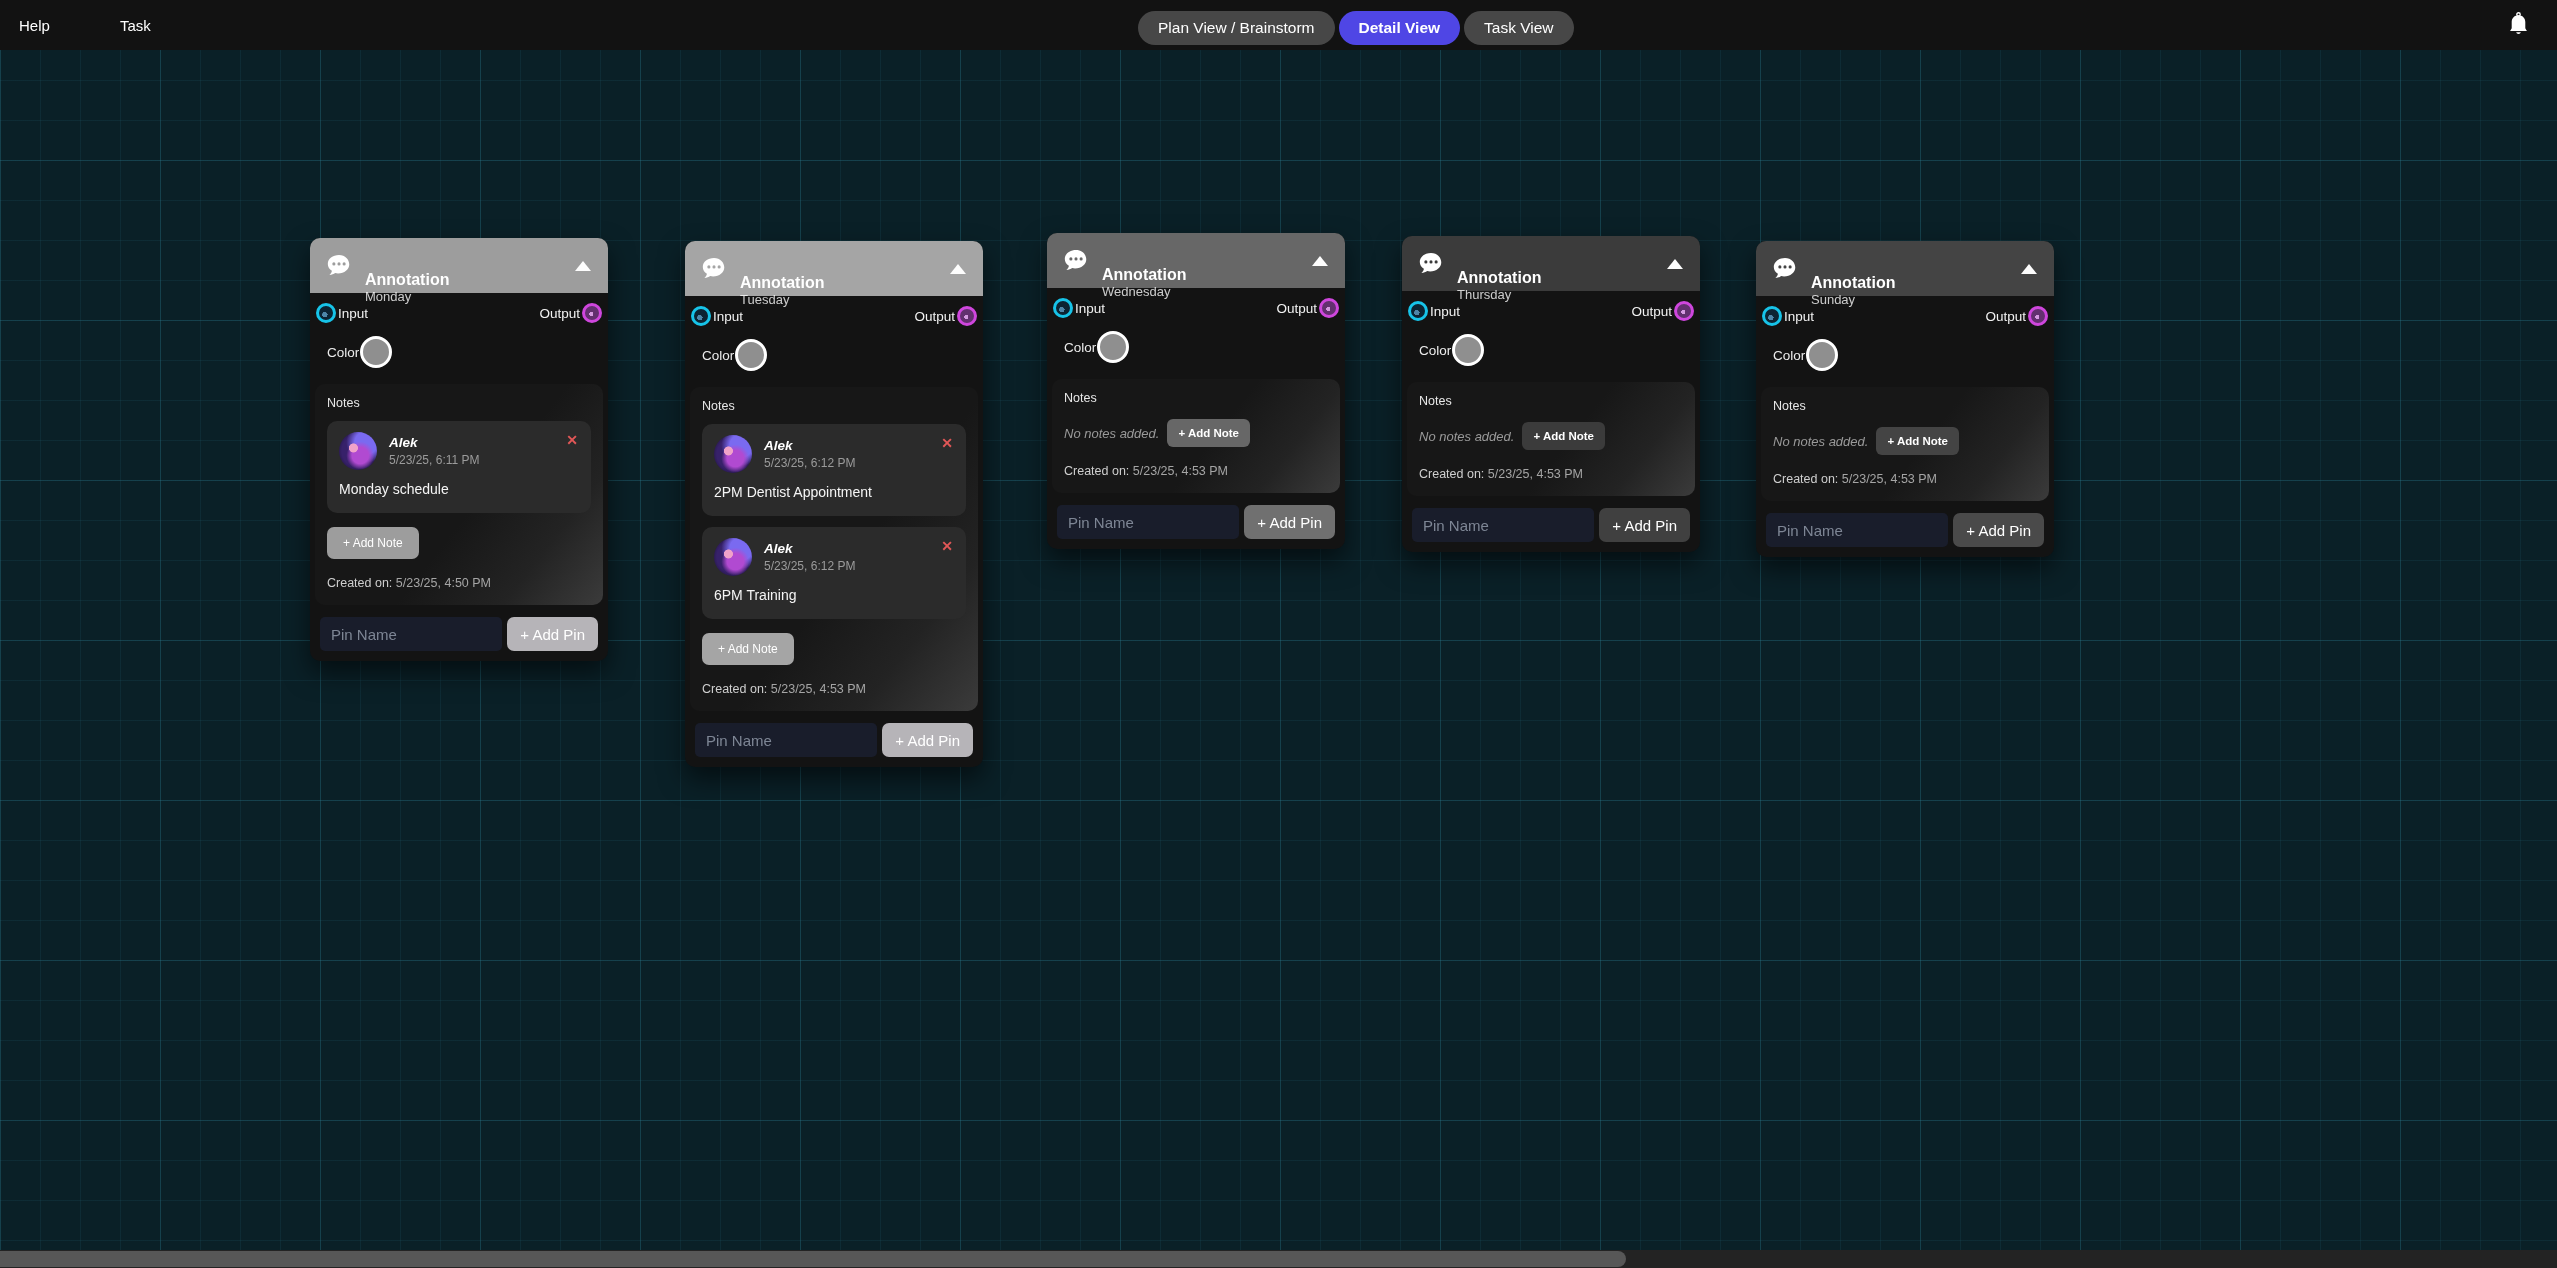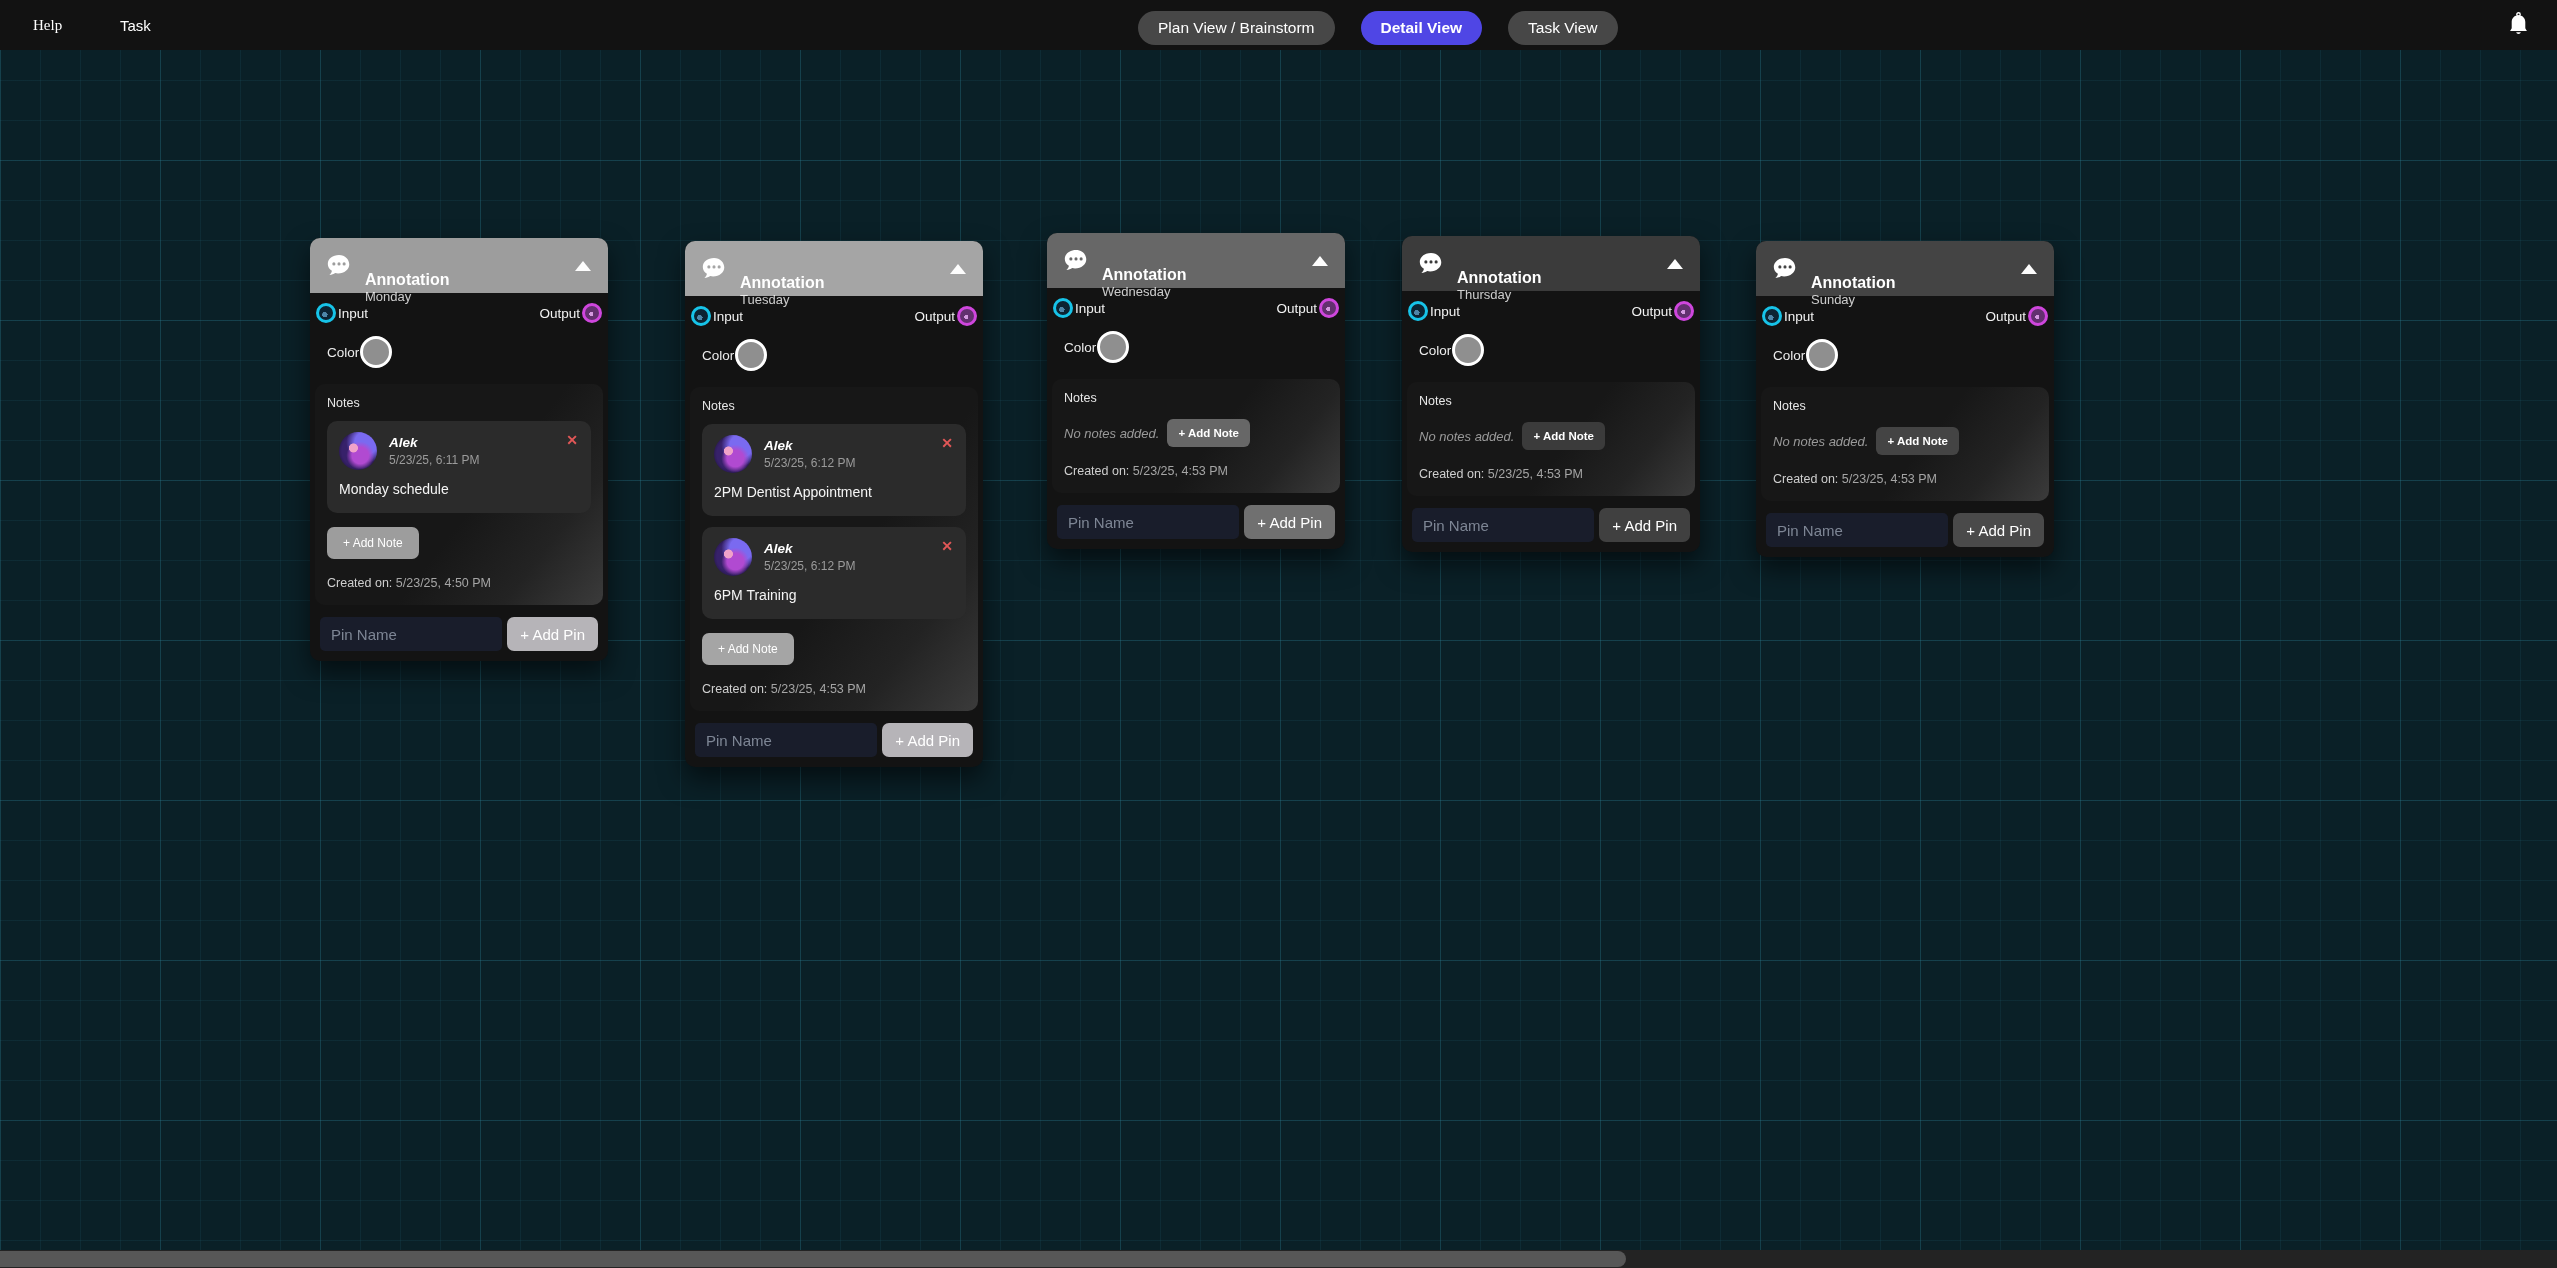--- a/index.html
+++ b/index.html
@@ -12,23 +12,23 @@
       linear-gradient(to bottom, rgba(46,140,160,.22) 1px, transparent 1px),
       linear-gradient(to right,  rgba(46,140,160,.11) 1px, transparent 1px),
       linear-gradient(to bottom, rgba(46,140,160,.11) 1px, transparent 1px);
     background-size: 160px 160px, 160px 160px, 40px 40px, 40px 40px;
     position: relative;
   }
 
   
   .topbar { position: absolute; top: 0; left: 0; width: 2557px; height: 50px; background: #121212; z-index: 10; }
   .topbar-link { position: absolute; top: 0; height: 50px; display: flex; align-items: center; color: #fff; font-size: 15px; cursor: pointer; }
-  .link-help { left: 33px; font-family: Liberation Serif, serif; }
+  .link-help { left: 19px; }
   .link-back { left: 120px; }
-  .tabs { position: absolute; left: 1138px; top: 11px; display: flex; gap: 26px; }
+  .tabs { position: absolute; left: 1138px; top: 11px; display: flex; gap: 4px; }
   .tab { height: 34px; border-radius: 17px; background: #474747; color: #fff; font-size: 15.5px;
          display: flex; align-items: center; padding: 0 20px; border: none; cursor: pointer; white-space: nowrap; }
   .tab.active { font-weight: bold; }
   .bell { position: absolute; right: 26px; top: 12px; width: 25px; height: 26px; cursor: pointer; }
 
   
   .scroll-track { position: absolute; left: 0; bottom: 0; width: 2557px; height: 18px; background: #232323; z-index: 9; }
   .scroll-thumb { position: absolute; left: 0; top: 1px; width: 1626px; height: 16px; background: #575757; border-radius: 0 8px 8px 0; cursor: grab; }
 
   

